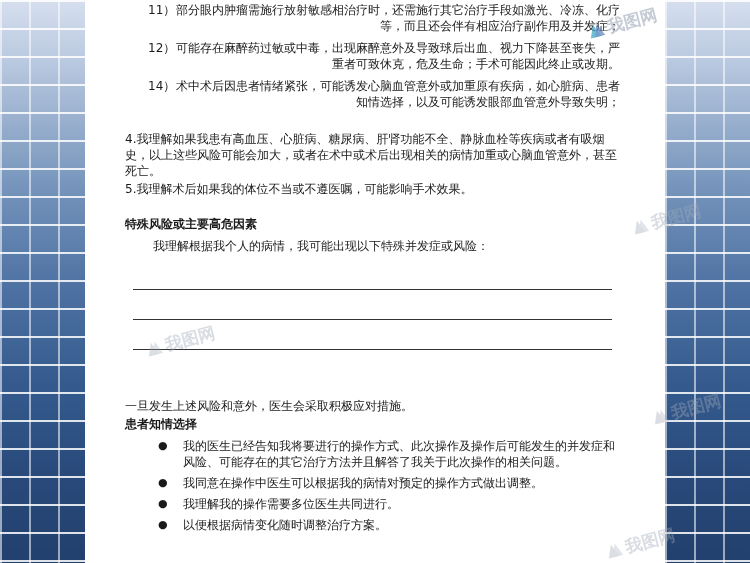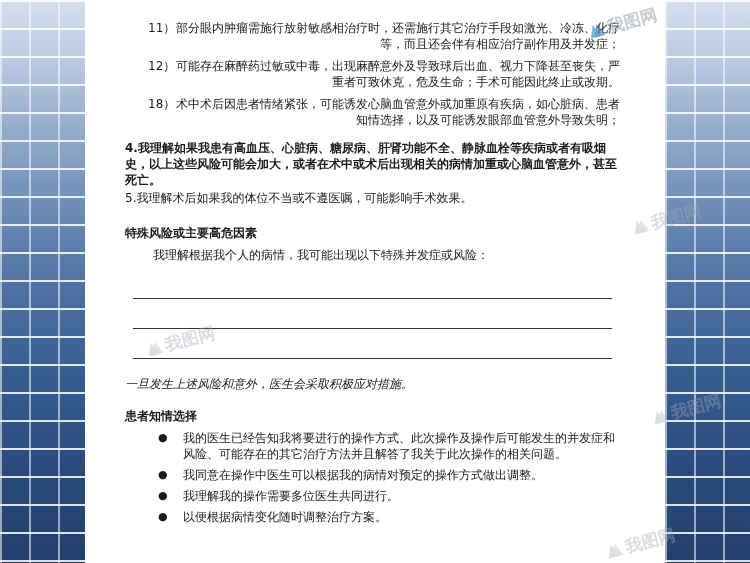--- a/index.html
+++ b/index.html
@@ -22,37 +22,37 @@
   .strip.left{left:0;}
   .strip.right{left:665px;}
 
   .page{
     position:absolute;left:85px;top:0;
     width:580px;height:563px;
     background:#ffffff;
   }
   .content{
     box-sizing:border-box;
-    padding:20px 45px 0 40px;
+    padding:2px 45px 0 40px;
     font-size:12px;
     line-height:16px;
   }
   .nitem{display:flex;margin:0 0 6px 23px;}
   .nitem .num{flex:0 0 27px;}
   .nitem .txt{flex:1;text-align:right;}
   .para{margin:0 0 2px 0;}
-  .para4{margin-top:12px;font-weight:bold;}
+  .para4{margin-top:21px;}
   .h{font-weight:bold;}
   .h1{margin-top:19px;}
-  .h2{margin-top:16px;}
+  .h2{margin-top:2px;}
   .intro{margin:6px 0 0 28px;}
   .blank-lines{margin:12px 8px 0 8px;}
   .blank-line{height:29px;border-bottom:1px solid #333;}
   .blank-line.first{height:23px;}
-  .note{margin-top:17px;font-style:italic;}
+  .note{margin-top:48px;}
   .bullets{margin-top:6px;}
   .bullet{display:flex;margin:0 0 5px 33px;}
   .bullet .marker{flex:0 0 25px;font-size:11px;}
   .bullet .btxt{flex:1;}
 
   .wm{
     position:absolute;
     display:flex;align-items:center;gap:4px;
     transform:rotate(-15deg);
     font-size:17px;font-weight:bold;
@@ -75,21 +75,21 @@
 
     <div class="nitem">
       <span class="num">11）</span>
       <span class="txt">部分眼内肿瘤需施行放射敏感相治疗时，还需施行其它治疗手段如激光、冷冻、化疗等，而且还会伴有相应治疗副作用及并发症；</span>
     </div>
     <div class="nitem">
       <span class="num">12）</span>
       <span class="txt">可能存在麻醉药过敏或中毒，出现麻醉意外及导致球后出血、视力下降甚至丧失，严重者可致休克，危及生命；手术可能因此终止或改期。</span>
     </div>
     <div class="nitem">
-      <span class="num">18）</span>
+      <span class="num">14）</span>
       <span class="txt">术中术后因患者情绪紧张，可能诱发心脑血管意外或加重原有疾病，如心脏病、患者知情选择，以及可能诱发眼部血管意外导致失明；</span>
     </div>
 
     <div class="para para4">4.我理解如果我患有高血压、心脏病、糖尿病、肝肾功能不全、静脉血栓等疾病或者有吸烟史，以上这些风险可能会加大，或者在术中或术后出现相关的病情加重或心脑血管意外，甚至死亡。</div>
     <div class="para">5.我理解术后如果我的体位不当或不遵医嘱，可能影响手术效果。</div>
 
     <div class="h h1">特殊风险或主要高危因素</div>
     <div class="intro">我理解根据我个人的病情，我可能出现以下特殊并发症或风险：</div>
 
     <div class="blank-lines">

